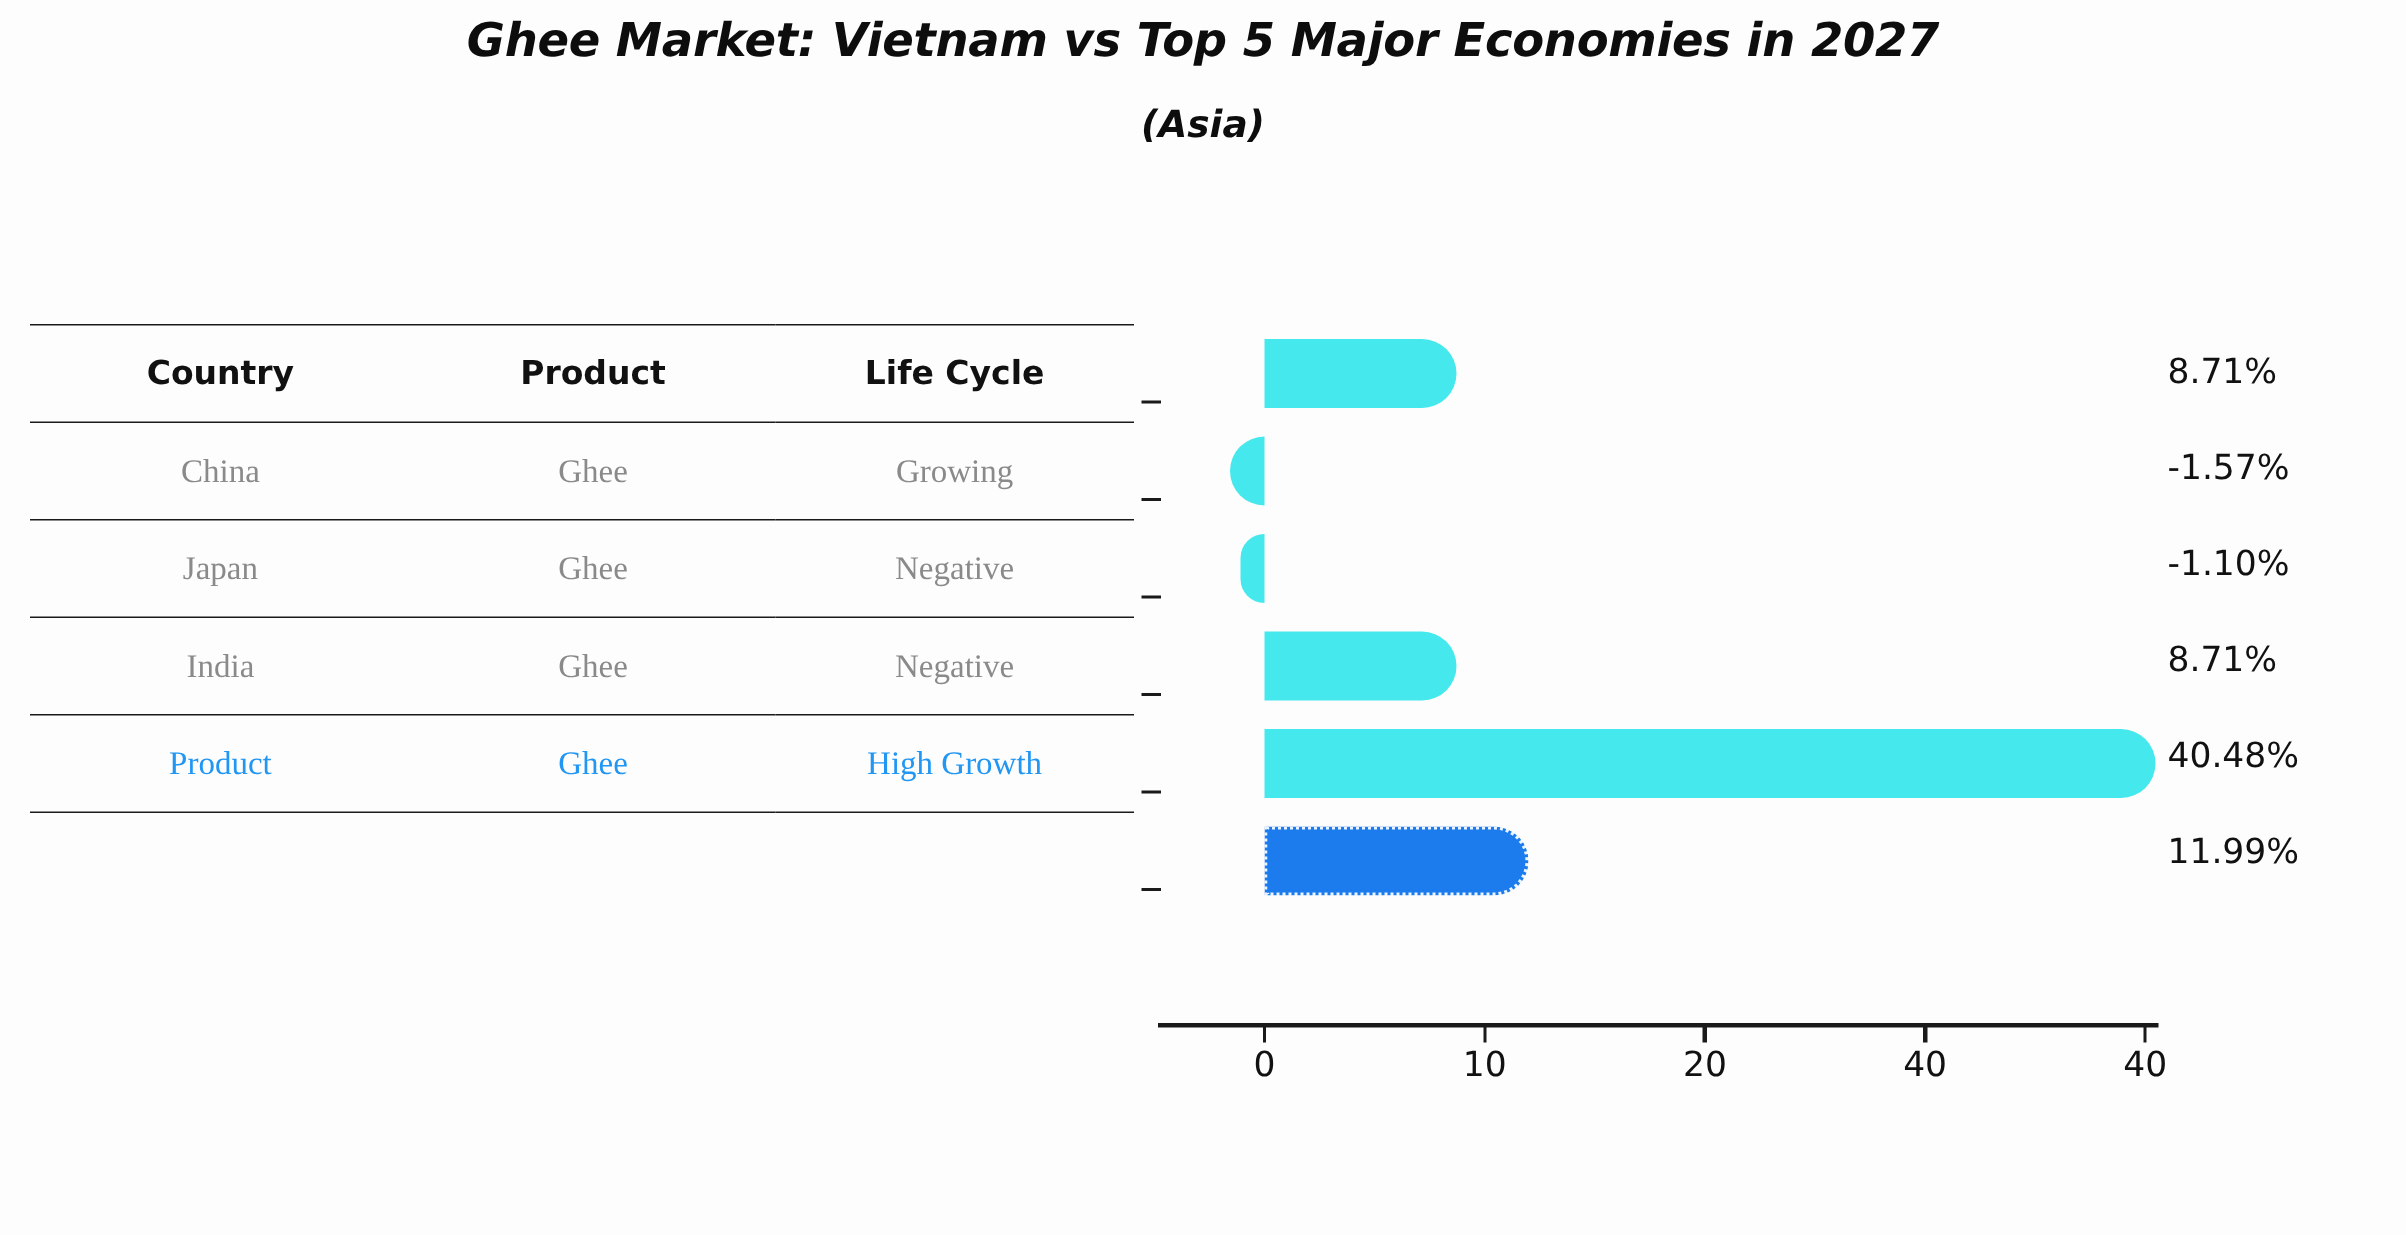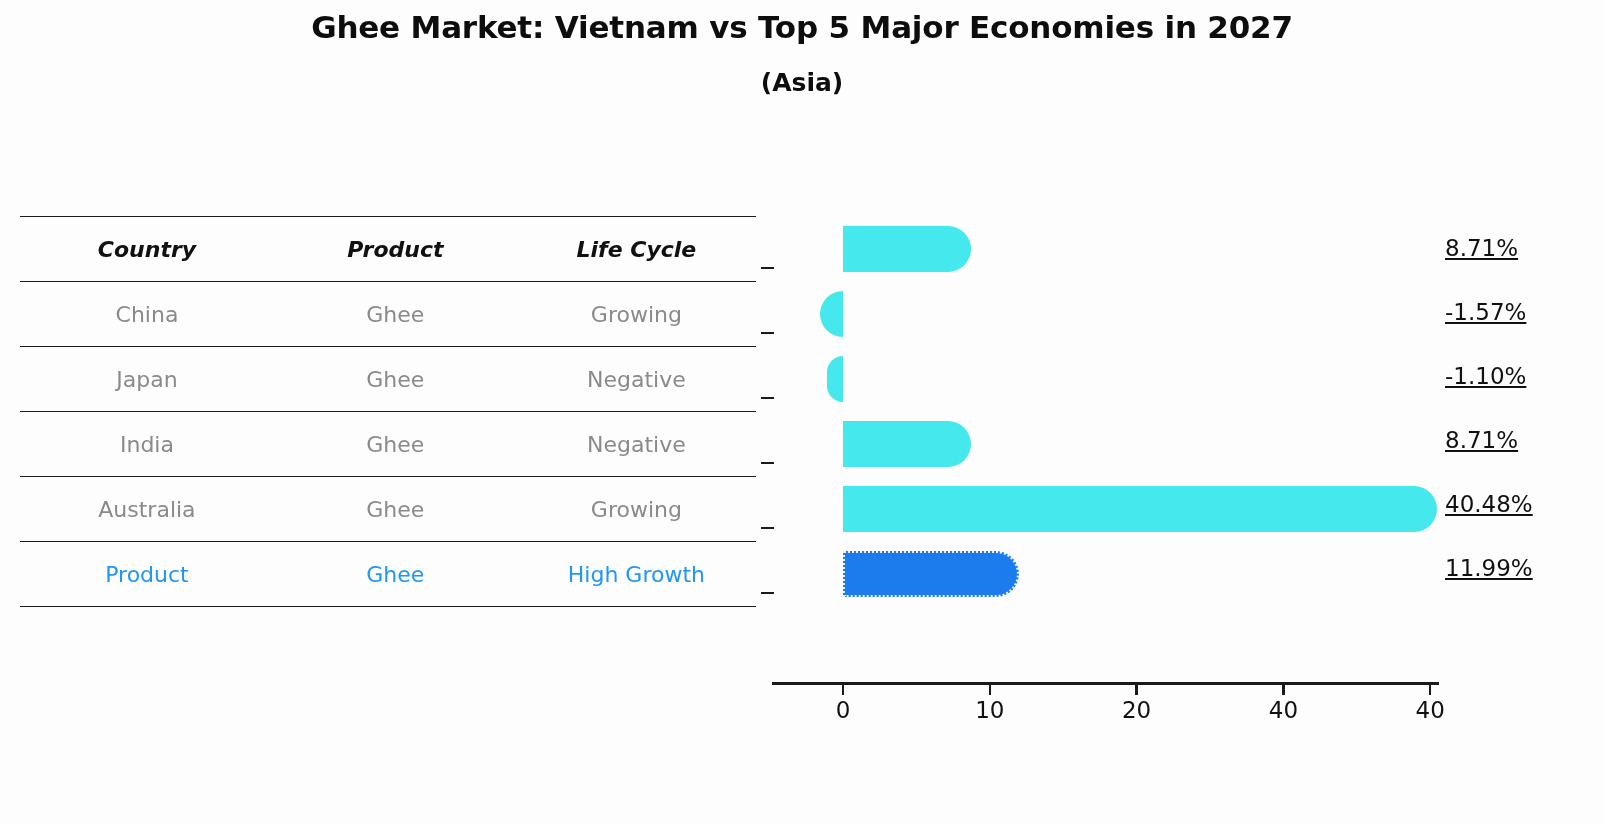--- a/index.html
+++ b/index.html
@@ -15,20 +15,21 @@
     position: relative;
   }
 
   
   #title-block {
     position: absolute;
     left: 0;
     top: 10px;
     width: 1604px;
     text-align: center;
+    font-style: italic;
   }
   #chart-title {
     font-size: 31px;
     font-weight: bold;
     color: #0d0d0d;
     letter-spacing: -0.2px;
     line-height: 1.15;
   }
   #chart-subtitle {
     font-size: 25px;
@@ -54,25 +55,25 @@
     padding: 0;
     height: 64px;
     vertical-align: middle;
     font-weight: normal;
     border-top: 1.6px solid #1a1a1a;
   }
   .tbl thead th {
     font-size: 22px;
     font-weight: bold;
     color: #111;
-    font-style: italic;
   }
   .tbl tbody td {
     font-size: 22px;
     color: #8a8a8a;
+    font-family: Liberation Serif, serif;
   }
   .tbl tbody tr.highlight-row td {
     color: #2196f3;
   }
   .tbl tfoot td {
     height: 0;
     border-top: 1.6px solid #1a1a1a;
   }
   col.c-country { width: 34.5%; }
   col.c-product { width: 33%; }
@@ -144,21 +145,20 @@
   }
 
   
   .value-label {
     position: absolute;
     left: 1445px;
     font-size: 23px;
     color: #111;
     white-space: nowrap;
     transform: translateY(-50%);
-    text-decoration: underline;
   }
 </style>
 </head>
 <body>
 
 <div id="title-block">
   <div id="chart-title">Ghee Market: Vietnam vs Top 5 Major Economies in 2027</div>
   <div id="chart-subtitle">(Asia)</div>
 </div>
 
@@ -184,25 +184,20 @@
         </tr>
         <tr>
           <td>Japan</td>
           <td>Ghee</td>
           <td>Negative</td>
         </tr>
         <tr>
           <td>India</td>
           <td>Ghee</td>
           <td>Negative</td>
-        </tr>
-        <tr>
-          <td>Australia</td>
-          <td>Ghee</td>
-          <td>Growing</td>
         </tr>
         <tr class="highlight-row">
           <td>Product</td>
           <td>Ghee</td>
           <td>High Growth</td>
         </tr>
       </tbody>
     <tfoot>
       <tr>
         <td></td>

